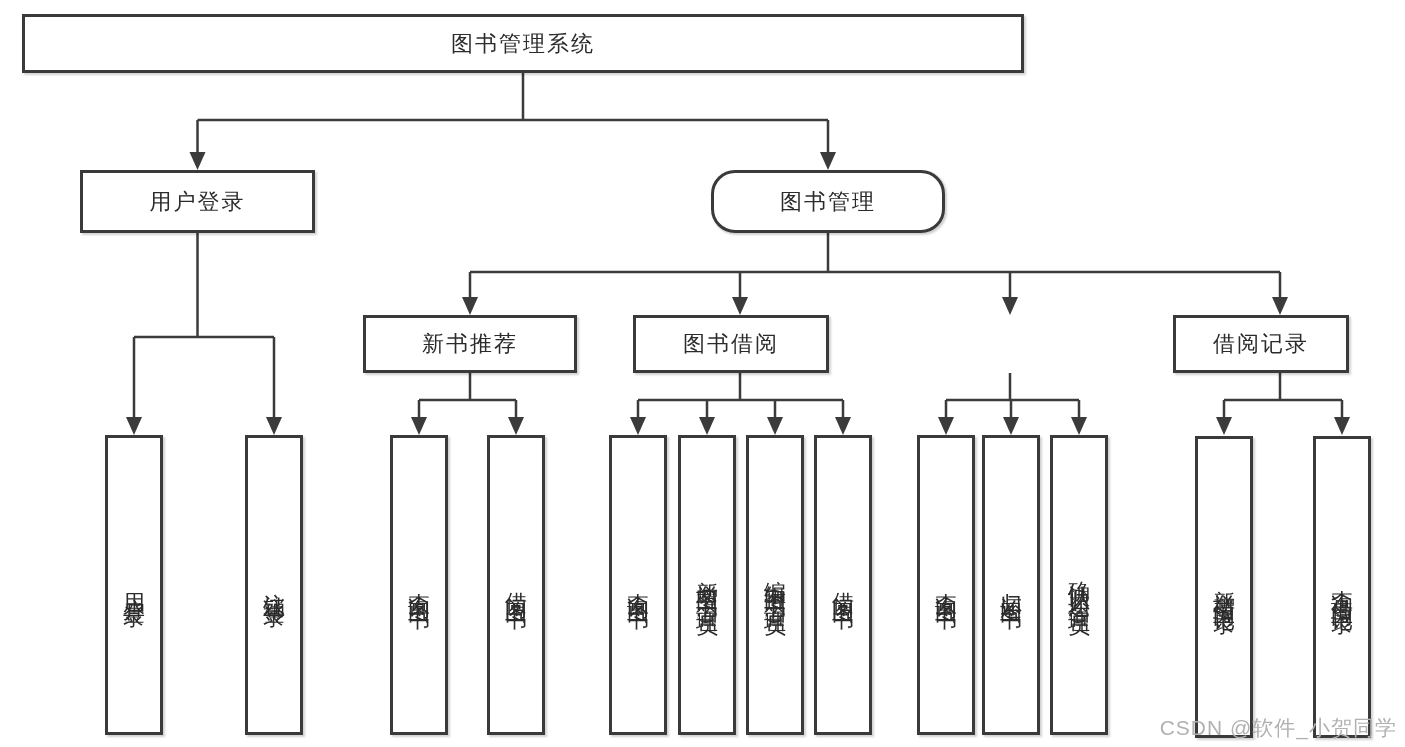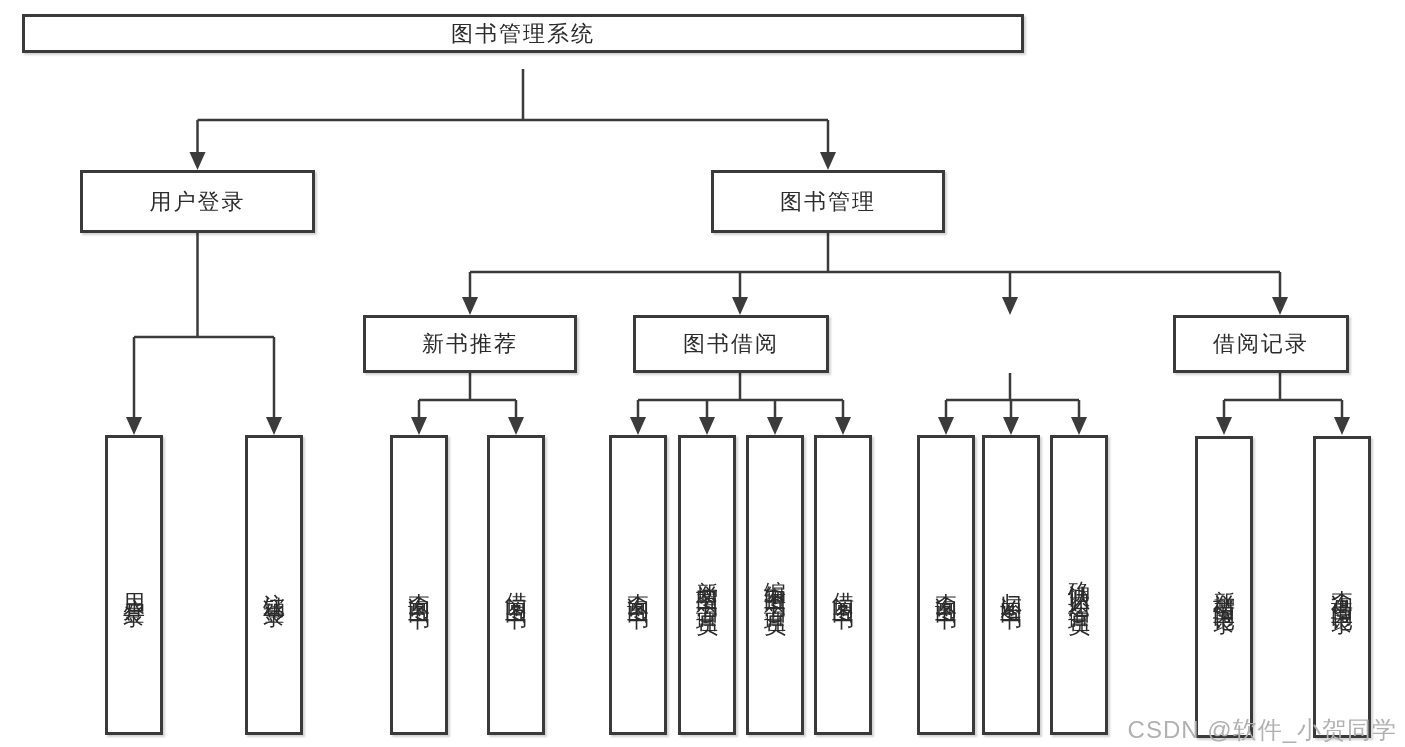--- a/index.html
+++ b/index.html
@@ -56,21 +56,21 @@
     color: #2b2b2b;
     font-size: 22px;
     letter-spacing: 5px;
     line-height: 1;
     white-space: nowrap;
   }
   #watermark {
     position: absolute;
     right: 8px;
     top: 714px;
-    font-size: 24px;
+    font-size: 21px;
     letter-spacing: 1px;
     color: #b1b1b1;
     z-index: 5;
     white-space: nowrap;
   }
 </style>
 </head>
 <body>
 
 <div id="stage">
@@ -111,28 +111,28 @@
       <polygon points="1003,417 1019,417 1011,435"></polygon>
       <polygon points="1071,417 1087,417 1079,435"></polygon>
     </g>
     <g>
       <path d="M1280 373 V400 M1224 400 H1342 M1224 400 V419 M1342 400 V419"></path>
       <polygon points="1216,417 1232,417 1224,435"></polygon>
       <polygon points="1334,417 1350,417 1342,435"></polygon>
     </g>
   </svg>
 
-  <div class="box" style="left:22px; top:14px; width:1002px; height:39px;">
+  <div class="box" style="left:22px; top:14px; width:1002px; height:59px;">
     <span class="h-label">图书管理系统</span>
   </div>
 
   <div class="box" style="left:80px; top:170px; width:235px; height:63px;">
     <span class="h-label">用户登录</span>
   </div>
-  <div class="box" style="left:711px; top:170px; width:234px; height:63px;">
+  <div class="box" style="left:711px; top:170px; width:234px; height:63px;border-radius:24px;">
     <span class="h-label">图书管理</span>
   </div>
 
   <div class="box" style="left:363px; top:315px; width:214px; height:58px;">
     <span class="h-label">新书推荐</span>
   </div>
   <div class="box" style="left:633px; top:315px; width:196px; height:58px;">
     <span class="h-label">图书借阅</span>
   </div>
   <div class="box" style="left:1173px; top:315px; width:176px; height:58px;">

